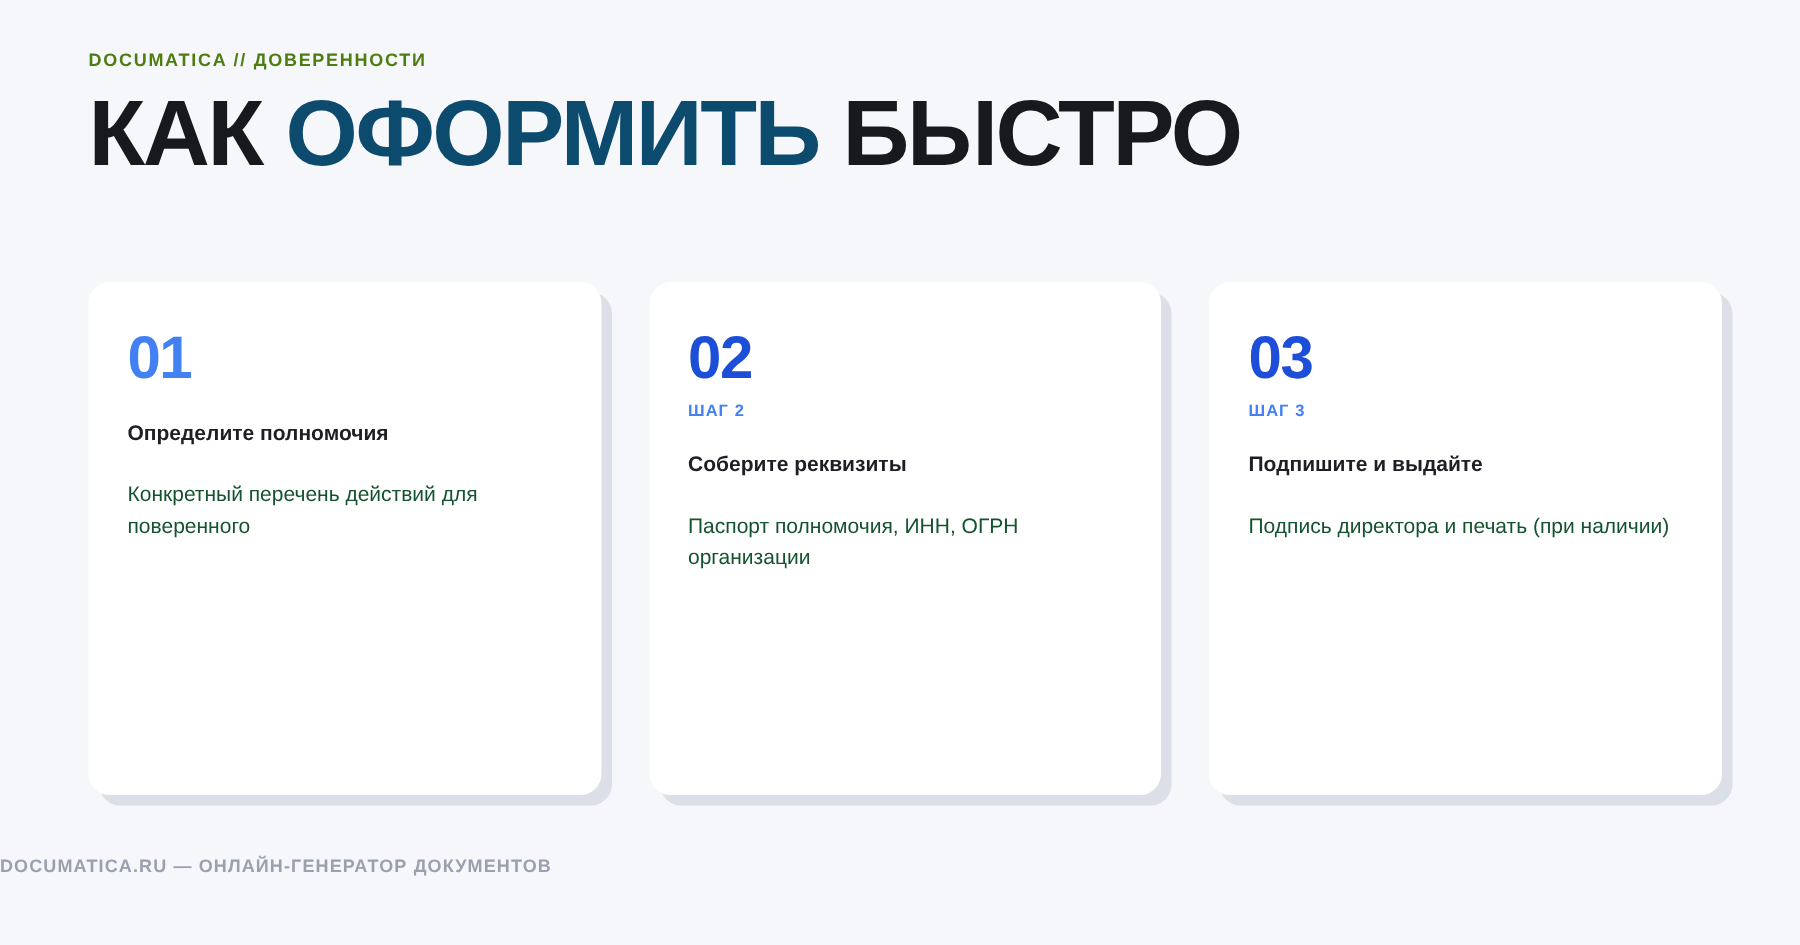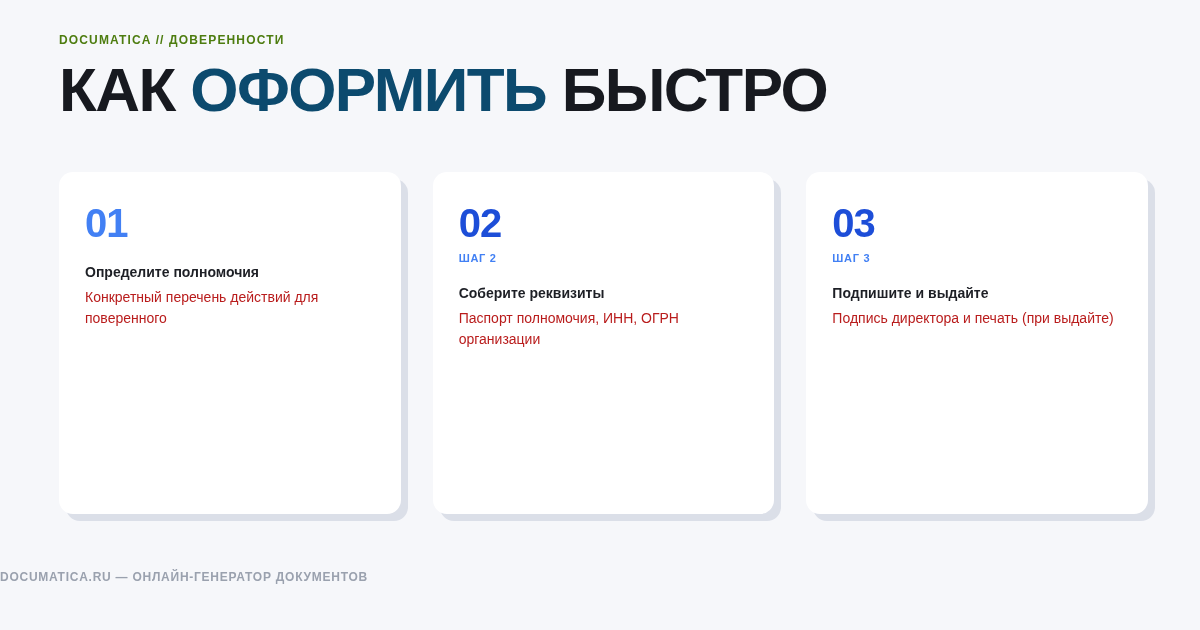--- a/index.html
+++ b/index.html
@@ -49,21 +49,21 @@
     white-space: nowrap;
   }
   .headline .accent {
     color: #0c4a6e;
   }
 
   
   .cards {
     position: absolute;
     left: 59px;
-    top: 172px;
+    top: 188px;
     width: 1089px;
     height: 350px;
     display: flex;
     gap: 32px;
   }
   .card-wrap {
     position: relative;
     flex: 1 1 0;
     height: 342px;
   }
@@ -104,25 +104,25 @@
     text-transform: uppercase;
   }
   .card-title {
     margin-top: 19px;
     font-size: 14px;
     line-height: 18px;
     font-weight: 700;
     color: #1d1f25;
   }
   .card-desc {
-    margin-top: 6px;
+    margin-top: 22px;
     font-size: 14px;
     line-height: 21px;
     font-weight: 400;
-    color: #b91c1c;
+    color: #14532d;
     max-width: 285px;
   }
 
   
   .footer {
     position: absolute;
     left: 0;
     top: 568px;
     width: 1200px;
     text-align: left;
@@ -164,21 +164,21 @@
         <div class="card-desc">Паспорт полномочия, ИНН, ОГРН организации</div>
       </div>
     </div>
 
     <div class="card-wrap">
       <div class="card-shadow"></div>
       <div class="card">
         <div class="card-number">03</div>
         <div class="card-step">ШАГ 3</div>
         <div class="card-title">Подпишите и выдайте</div>
-        <div class="card-desc">Подпись директора и печать (при выдайте)</div>
+        <div class="card-desc">Подпись директора и печать (при наличии)</div>
       </div>
     </div>
 
   </div>
 
   <div class="footer">DOCUMATICA.RU — ОНЛАЙН-ГЕНЕРАТОР ДОКУМЕНТОВ</div>
 
 </div>
 
 </body></html>

